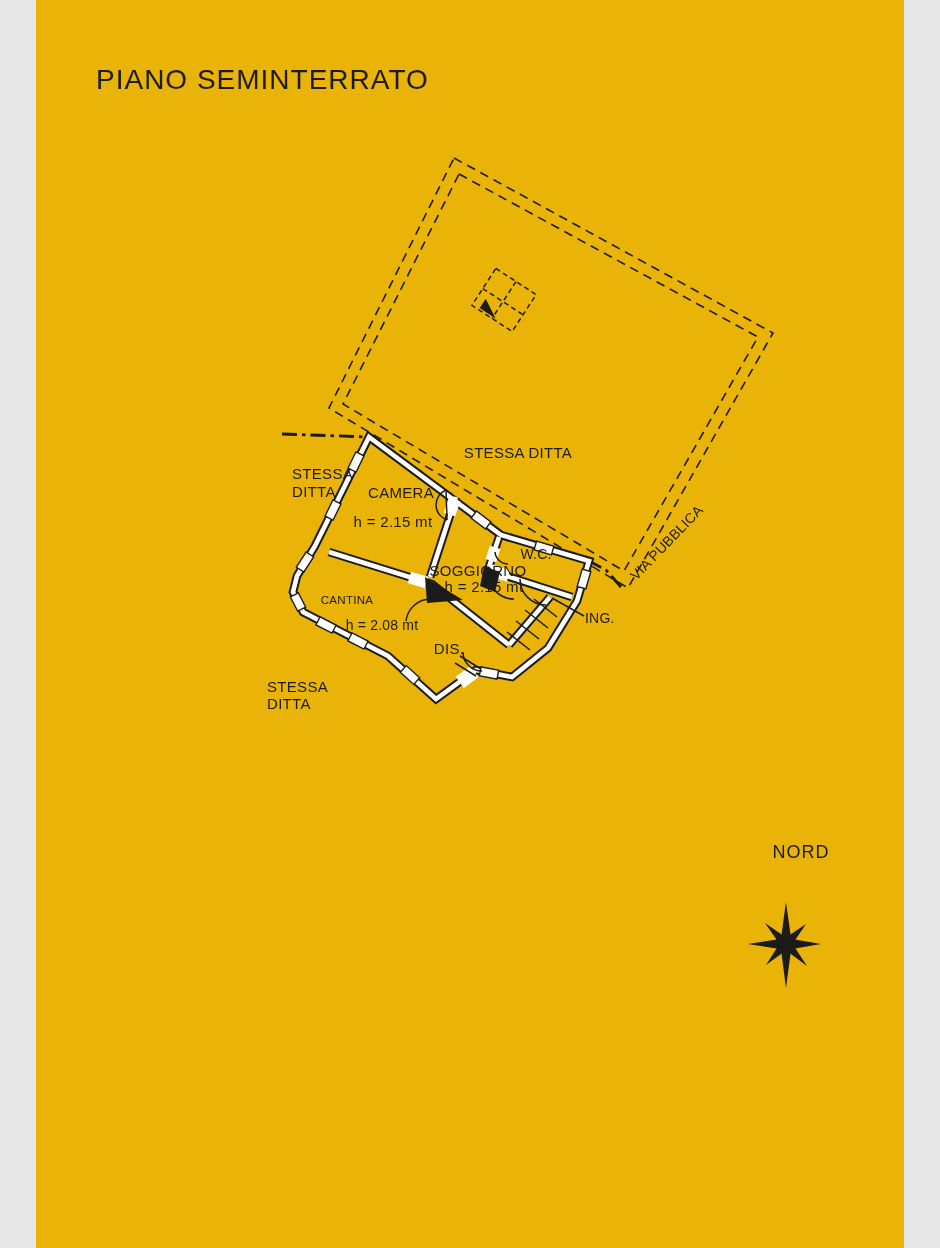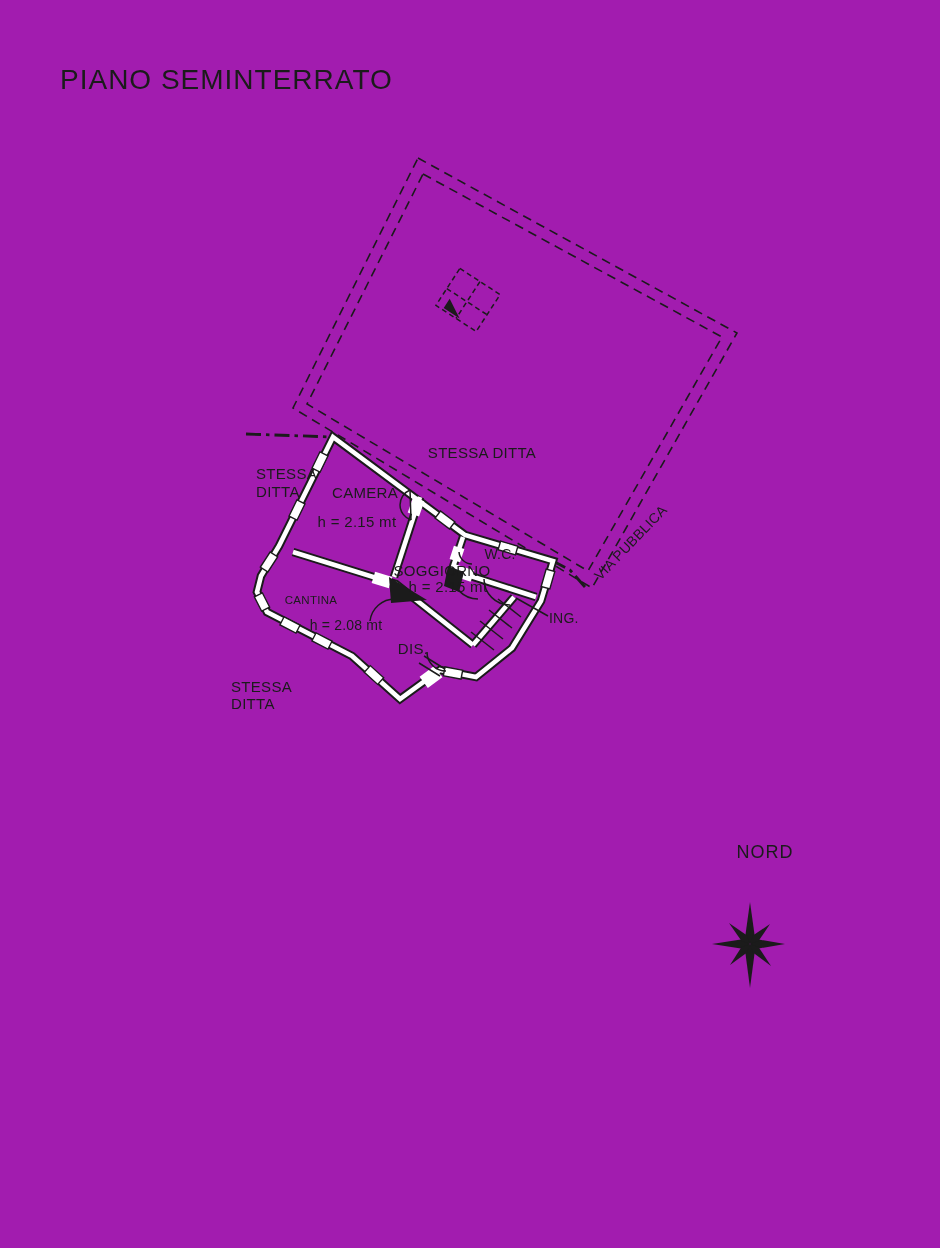--- a/index.html
+++ b/index.html
@@ -1,21 +1,21 @@
 <!DOCTYPE html>
 <html><head>
 <meta charset="utf-8">
 <style>
   html, body { margin: 0; padding: 0; background: #e8e8e8; }
   #page {
     position: relative;
-    width: 940px;
+    width: 868px;
     height: 1248px;
     margin: 0 auto;
-    background: #a21caf;
+    background: #eab308;
     font-family: "Liberation Sans", sans-serif;
     overflow: hidden;
   }
   svg { display: block; }
   text {
     fill: #1b1b1b;
     font-family: "Liberation Sans", sans-serif;
   }
   .t-title  { font-size: 28px; letter-spacing: 1px; }
   .t-label  { font-size: 15px; letter-spacing: 0.3px; }

